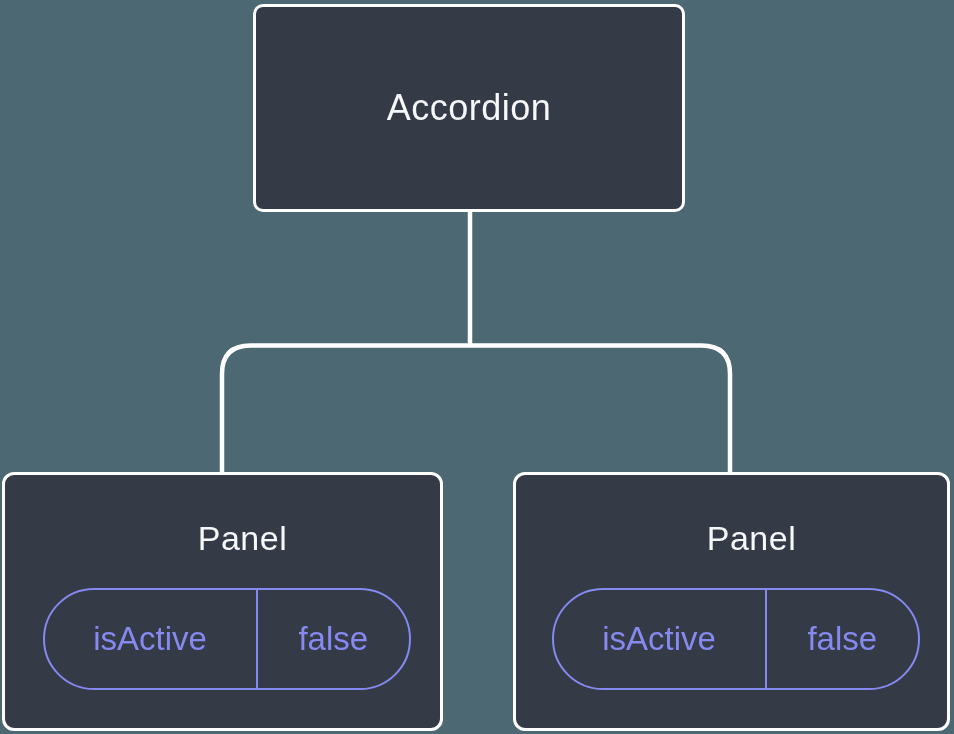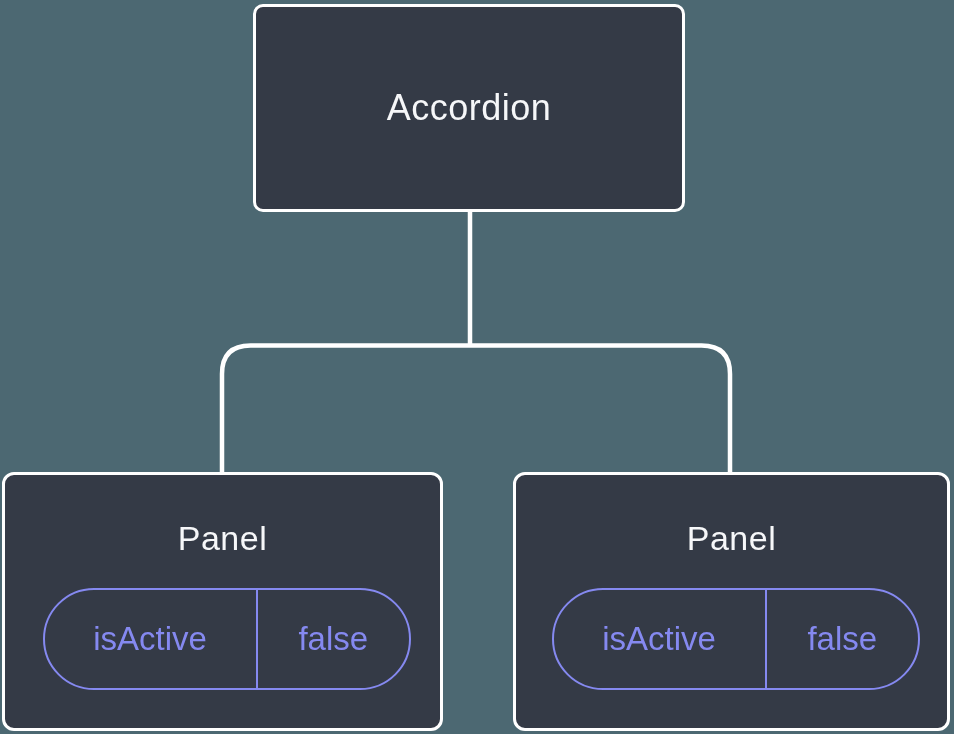--- a/index.html
+++ b/index.html
@@ -47,20 +47,21 @@
   .panel-label {
     position: absolute;
     top: 44px;
     left: 0;
     width: 100%;
     text-align: center;
     color: #F6F7F9;
     font-size: 34px;
     font-weight: 500;
     letter-spacing: 0.5px;
+    padding-left: 20px;
   }
   .state-pill {
     position: absolute;
     top: 113px;
     left: 8px;
     right: 0;
     margin: 0 auto;
     width: 368px;
     height: 102px;
     box-sizing: border-box;

